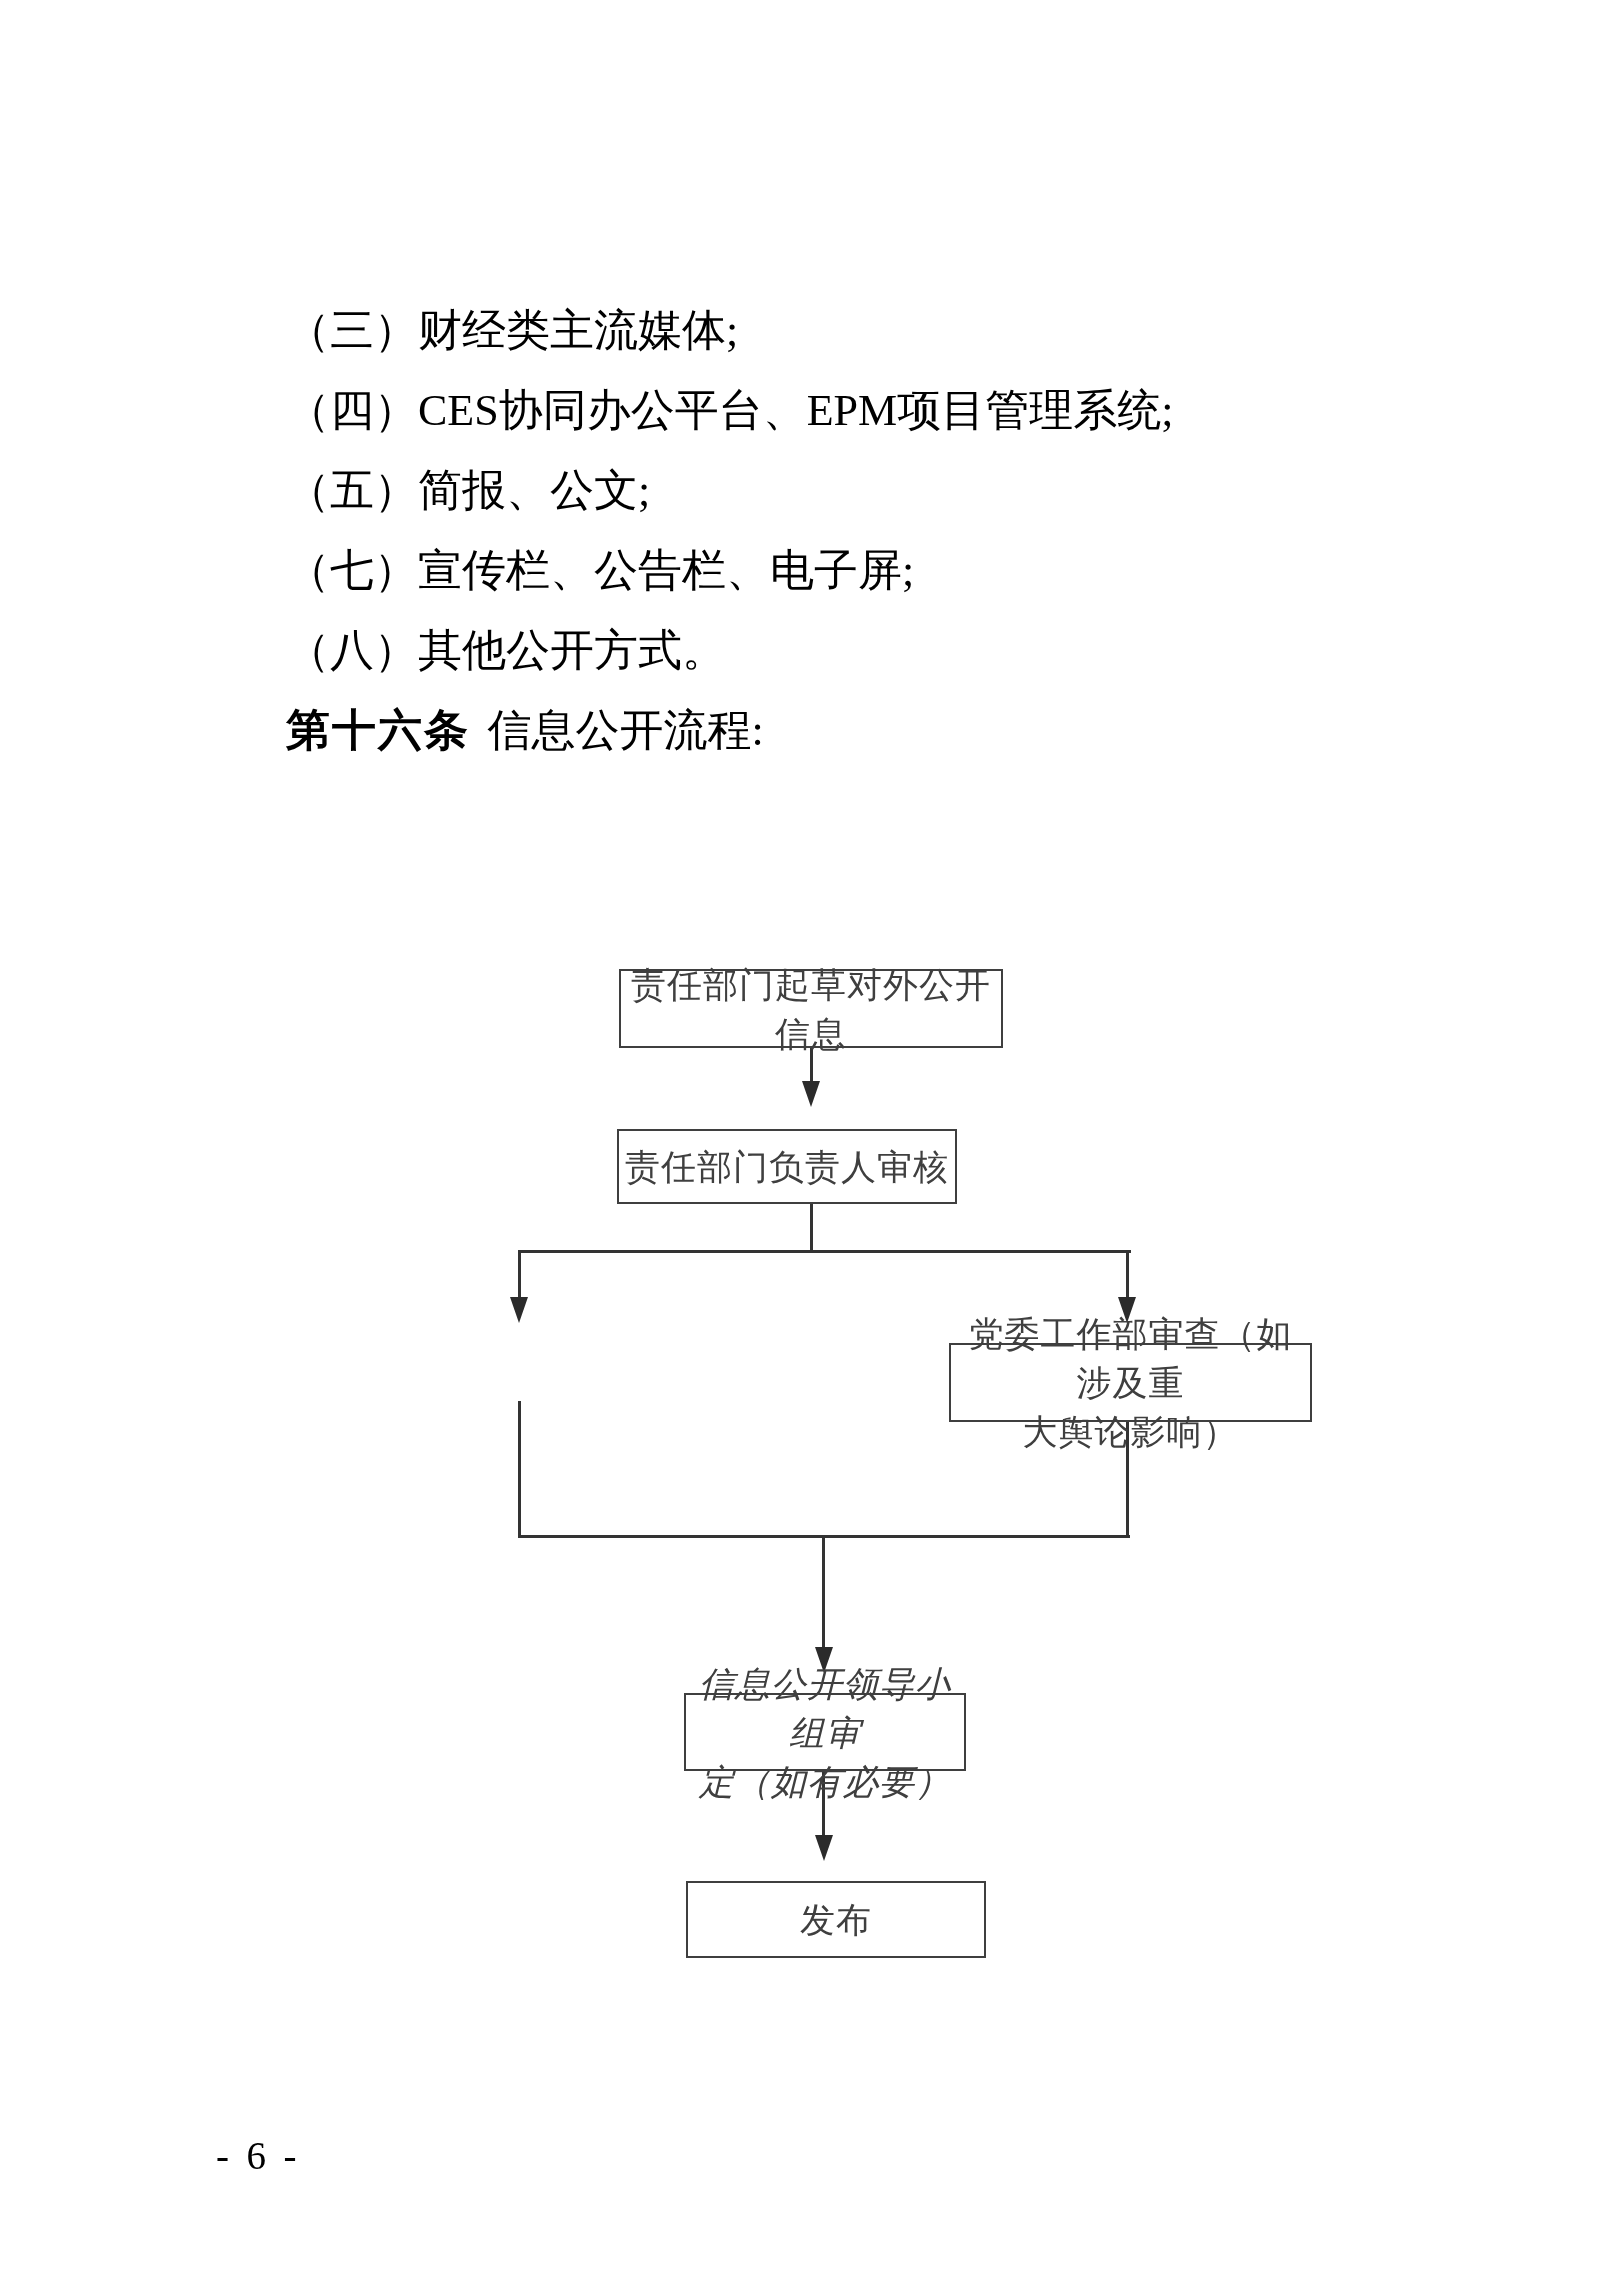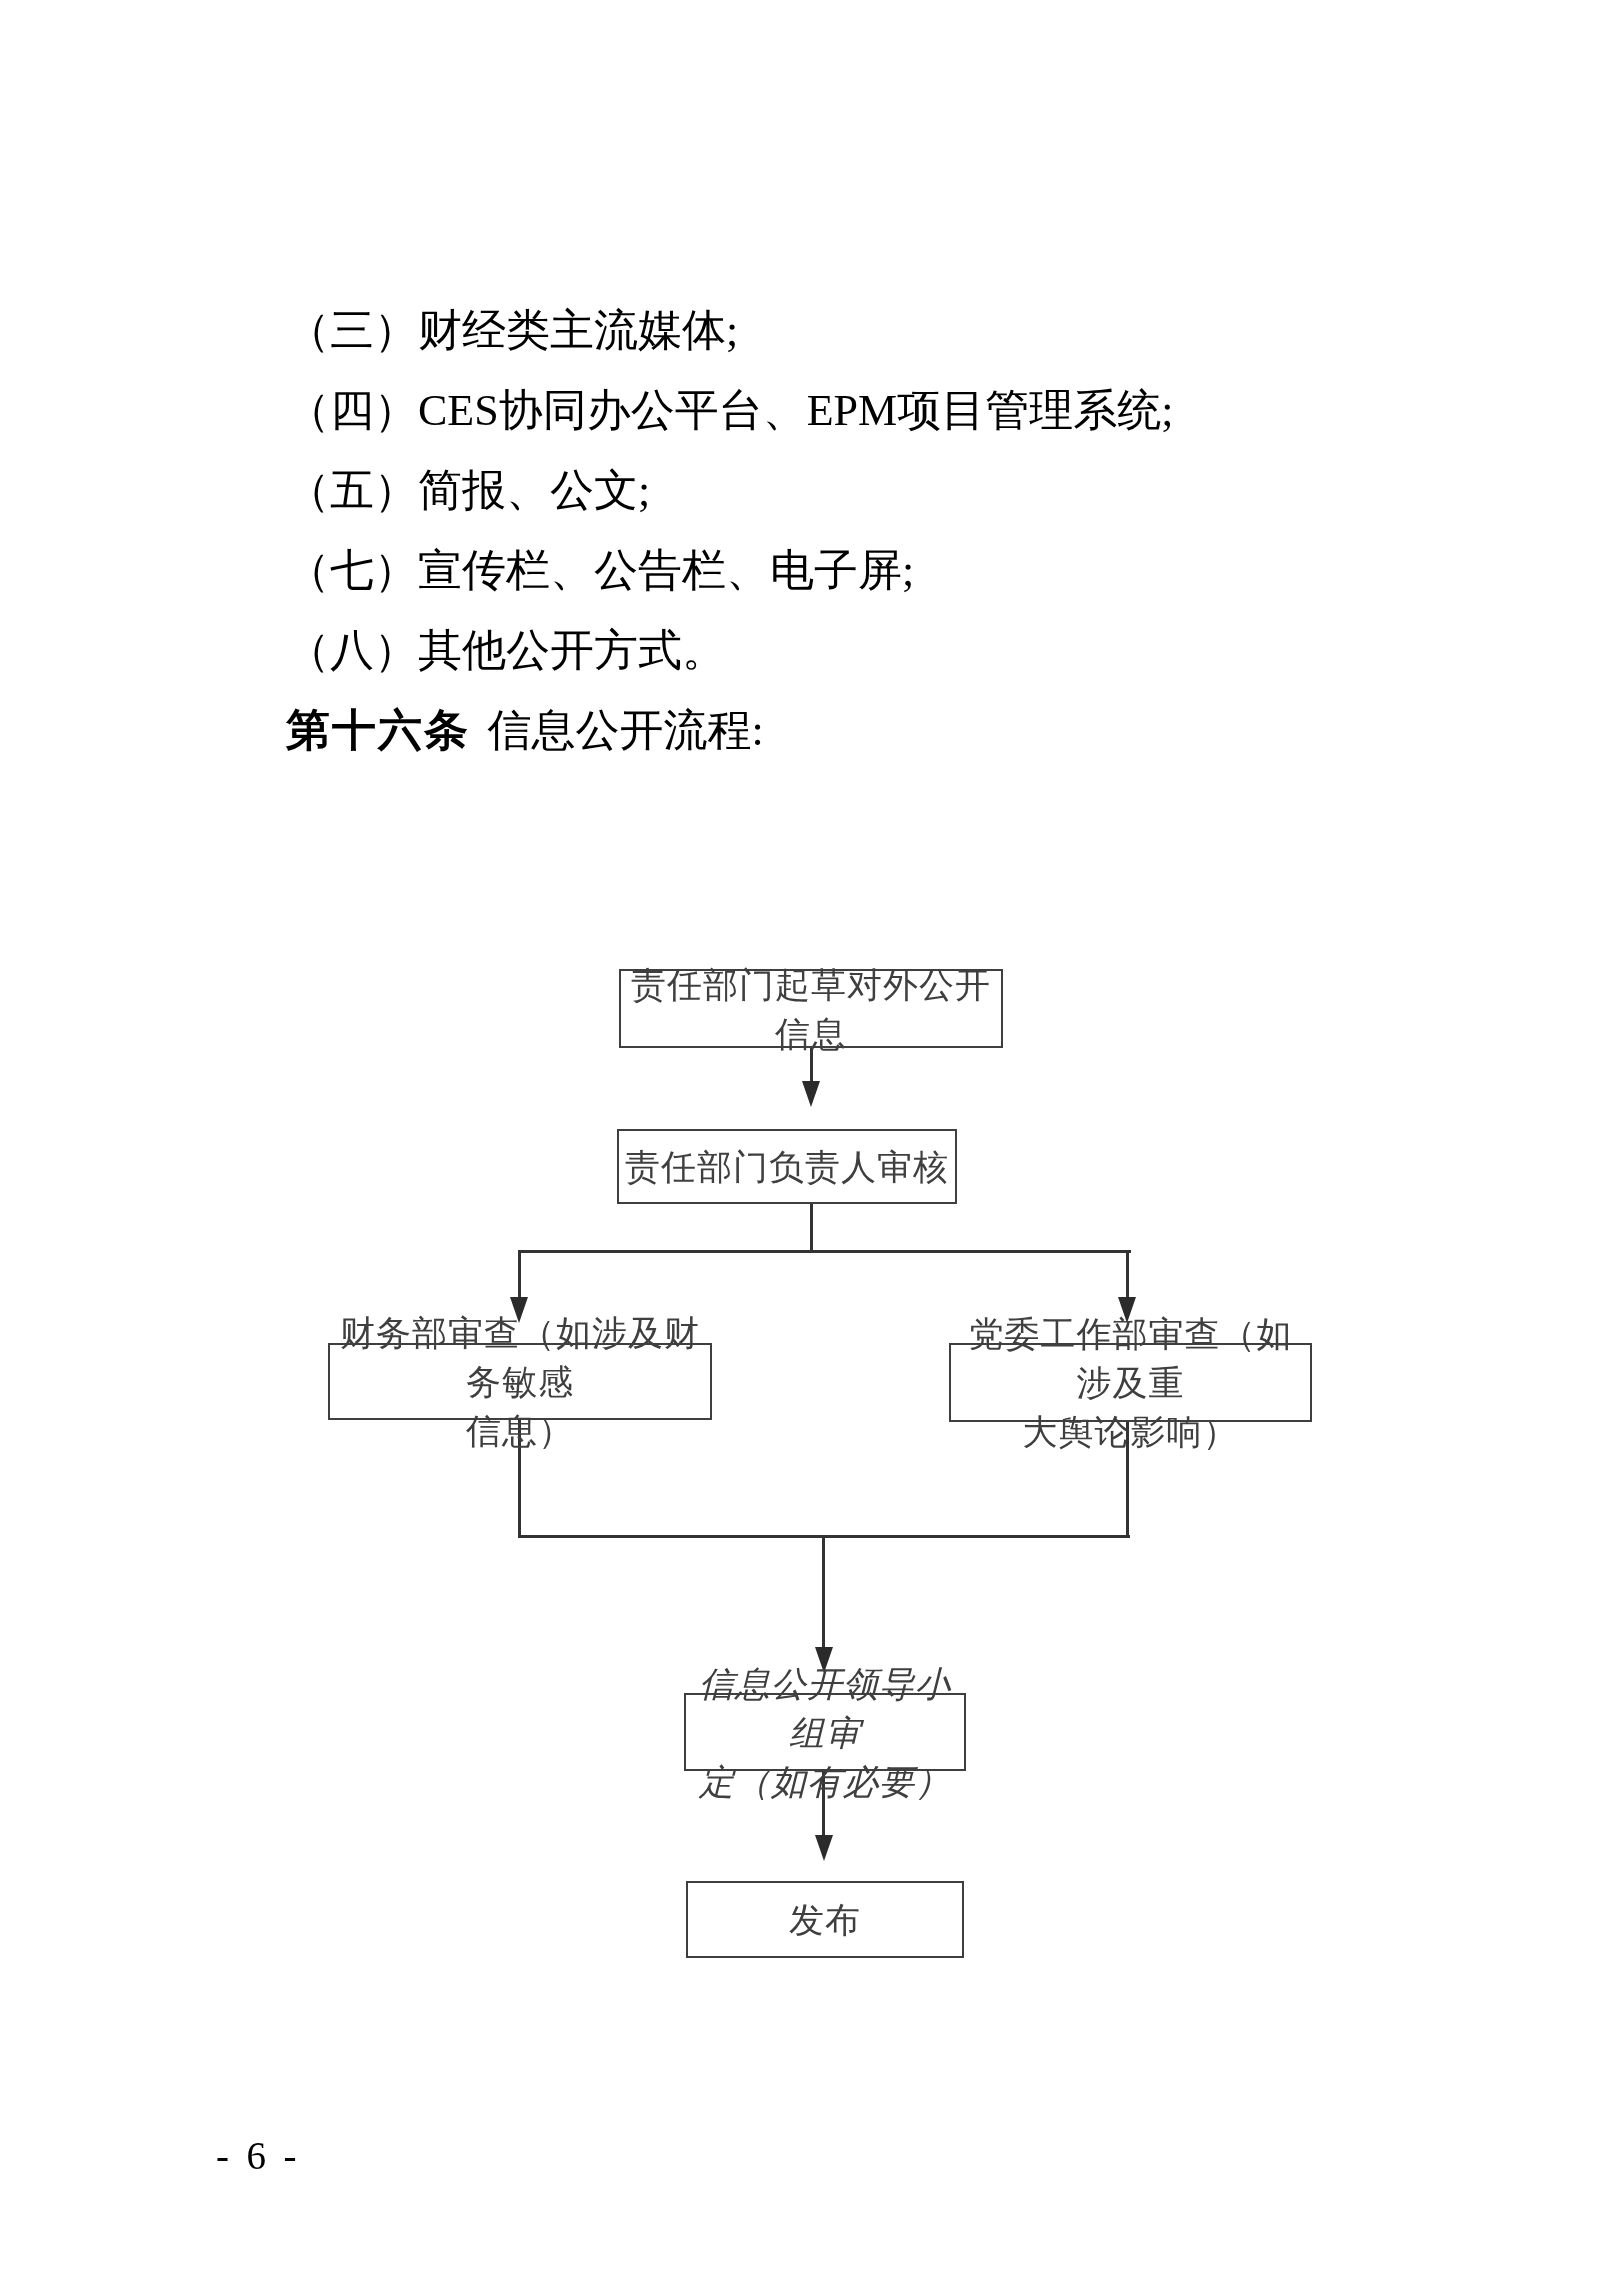--- a/index.html
+++ b/index.html
@@ -47,21 +47,21 @@
     text-align: center;
     white-space: pre-line;
     letter-spacing: 1px;
     margin-top: 20px;
   }
   .b-draft   { left: 619px;  top: 949px;  width: 384px; height: 79px; }
   .b-review  { left: 617px;  top: 1109px; width: 340px; height: 75px; }
   .b-finance { left: 328px;  top: 1323px; width: 384px; height: 77px; }
   .b-party   { left: 949px;  top: 1323px; width: 363px; height: 79px; }
   .b-leading { left: 684px;  top: 1673px; width: 282px; height: 78px; font-style: italic; }
-  .b-publish { left: 686px;  top: 1861px; width: 278px; height: 77px; }
+  .b-publish { left: 686px;  top: 1861px; width: 300px; height: 77px; }
 
   .fc-line { position: absolute; background: #333333; }
   .l-v1  { left: 810px;  top: 1027px; width: 2.9px;   height: 59px;  }
   .l-v2  { left: 810px;  top: 1184px; width: 2.9px;   height: 69px;  }
   .l-h1  { left: 518px;  top: 1250px; width: 613px; height: 2.9px;   }
   .l-v3  { left: 518px;  top: 1253px; width: 2.9px;   height: 47px;  }
   .l-v4  { left: 1126px; top: 1253px; width: 2.9px;   height: 47px;  }
   .l-v5  { left: 518px;  top: 1401px; width: 2.9px;   height: 137px; }
   .l-v6  { left: 1126px; top: 1403px; width: 2.9px;   height: 135px; }
   .l-h2  { left: 518px;  top: 1535px; width: 612px; height: 2.9px;   }
@@ -124,22 +124,20 @@
     <div class="fc-line l-v6"></div>
     <div class="fc-line l-h2"></div>
     <div class="fc-line l-v7"></div>
     <div class="fc-arrow a-4"></div>
 
     <div class="fc-line l-v8"></div>
     <div class="fc-arrow a-5"></div>
 
     <div class="fc-box b-draft">责任部门起草对外公开信息</div>
     <div class="fc-box b-review">责任部门负责人审核</div>
-    <div class="fc-box b-finance">财务部审查（如涉及财务敏感
-信息）</div>
     <div class="fc-box b-party">党委工作部审查（如涉及重
 大舆论影响）</div>
     <div class="fc-box b-leading">信息公开领导小组审
 定（如有必要）</div>
     <div class="fc-box b-publish">发布</div>
 
   </div>
 
   <div class="page-number">- 6 -</div>
 

